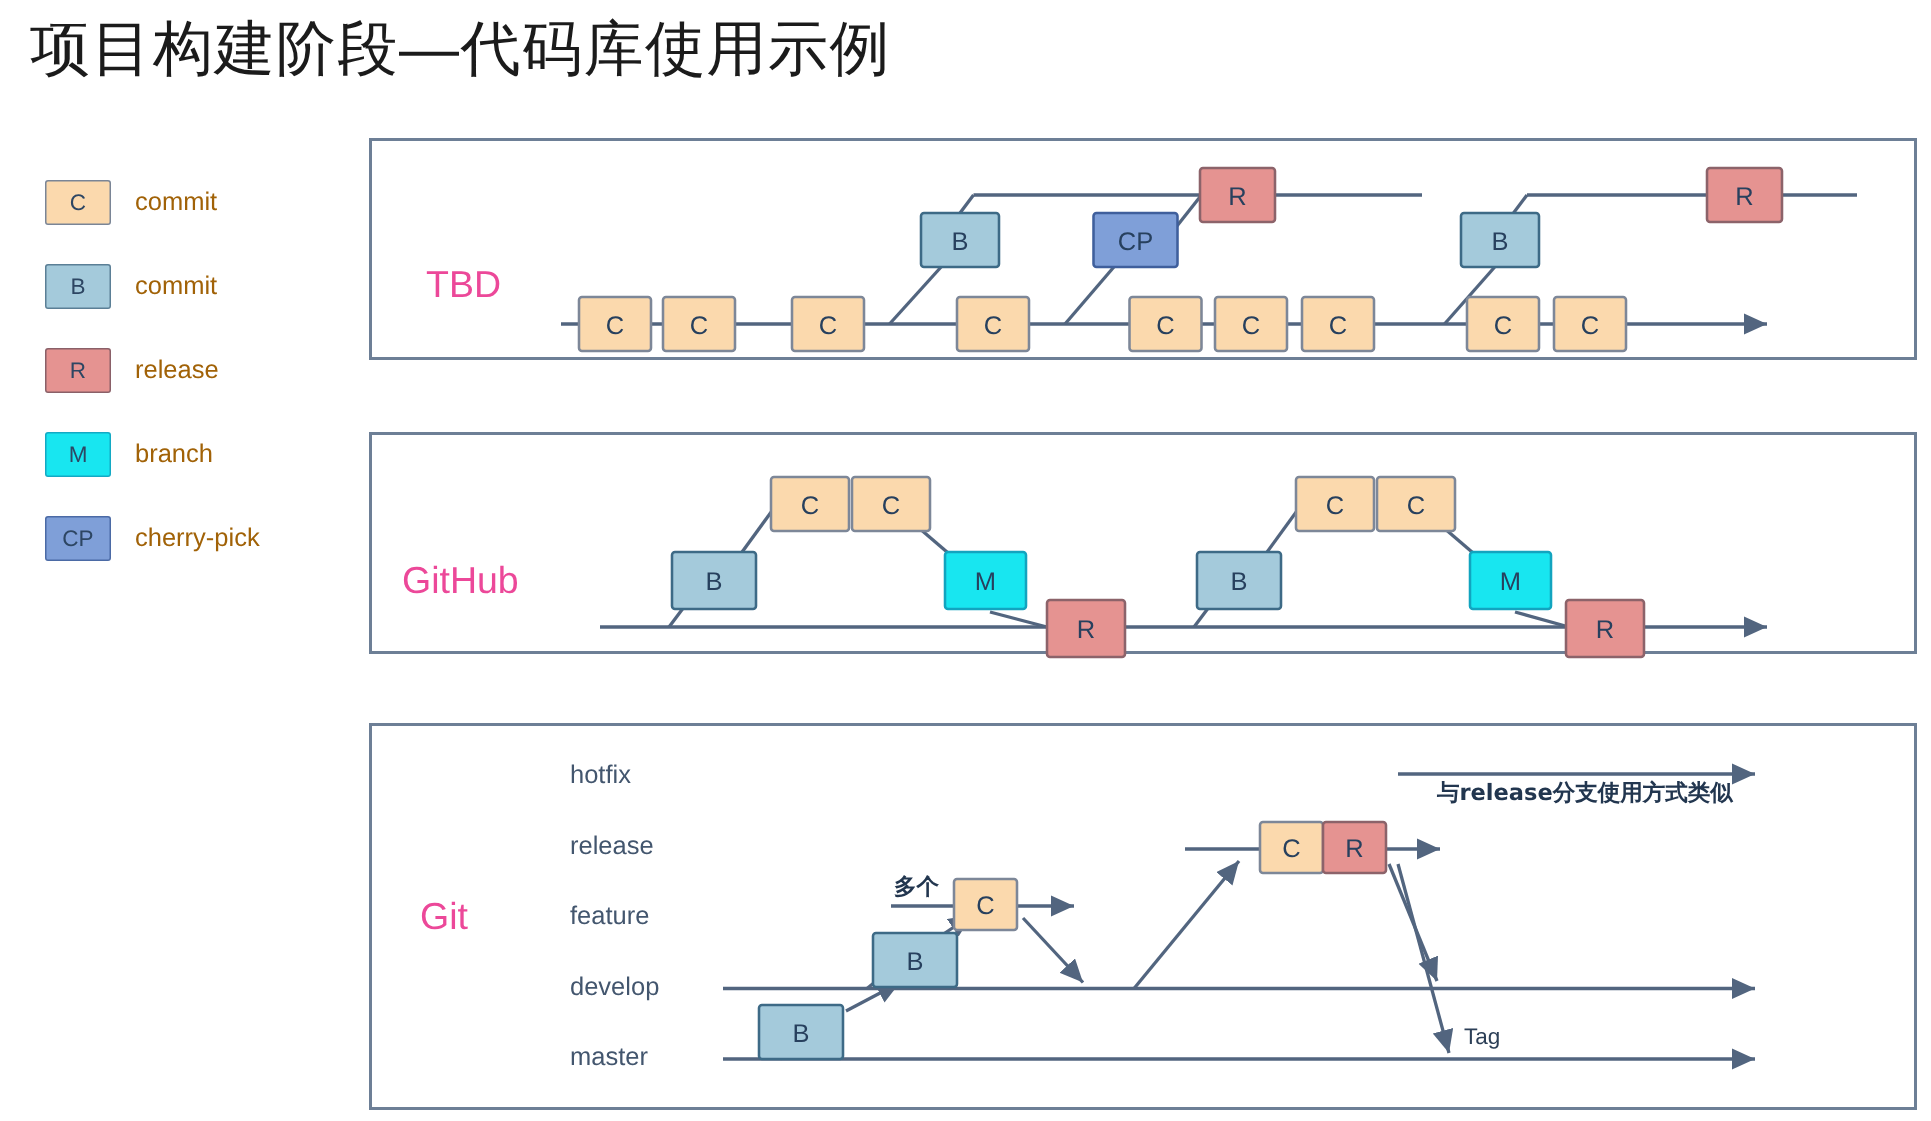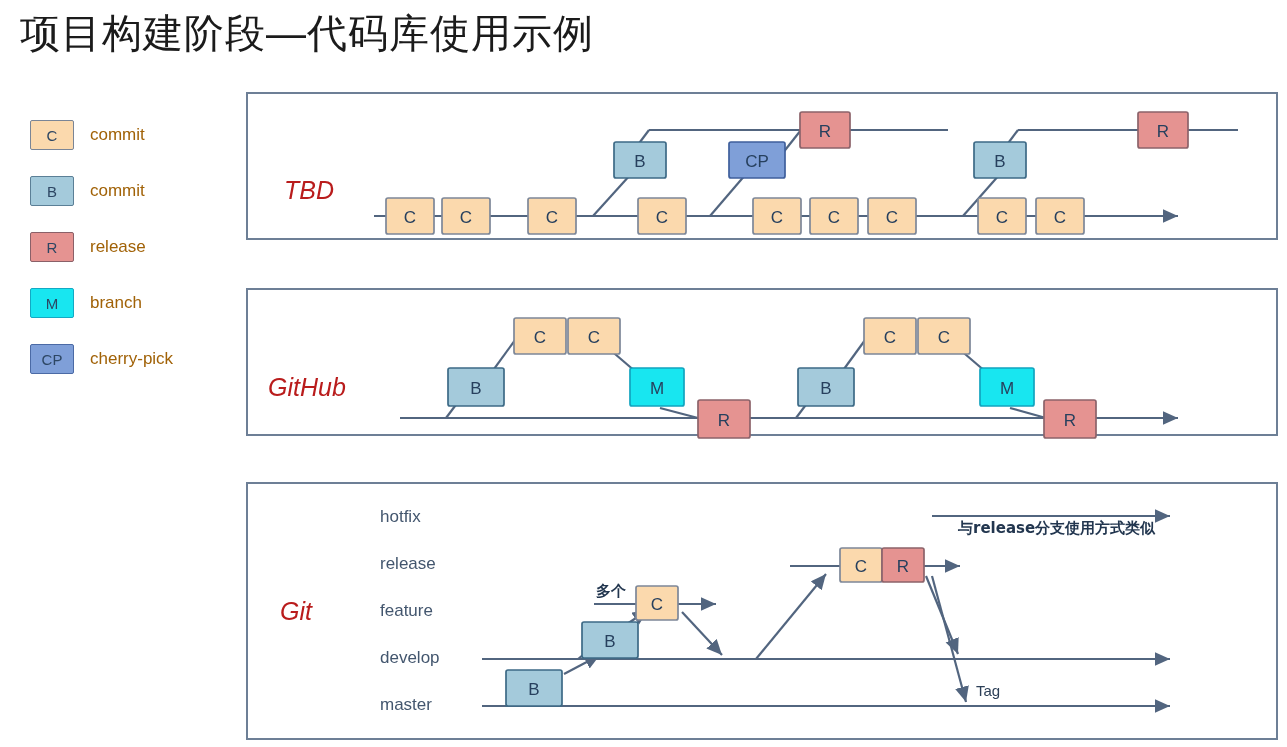--- a/index.html
+++ b/index.html
@@ -39,23 +39,22 @@
     position:absolute;
     border:2.5px solid #6d7f96;
     background:#ffffff;
     box-sizing:border-box;
   }
   #panel-tbd   {left:246px;top:92px; width:1032px;height:148px;}
   #panel-github{left:246px;top:288px;width:1032px;height:148px;}
   #panel-git   {left:246px;top:482px;width:1032px;height:258px;}
 
   .panel-name{
-    position:absolute;font-size:25px;color:#b91c1c;
+    position:absolute;font-size:25px;color:#ec4899;
     white-space:nowrap;
-    font-style:italic;
   }
   svg{position:absolute;left:0;top:0;overflow:visible;}
 
   .node{}
   .node rect{stroke-width:1.7;}
   .n-commit  {fill:#fbd9ad;stroke:#7d8798;}
   .n-branch  {fill:#a4cadb;stroke:#4d7governs;}
   .n-branch  {fill:#a4cadb;stroke:#3d6a86;}
   .n-release {fill:#e59391;stroke:#8c636a;}
   .n-merge   {fill:#18e6f0;stroke:#12a4bf;}

